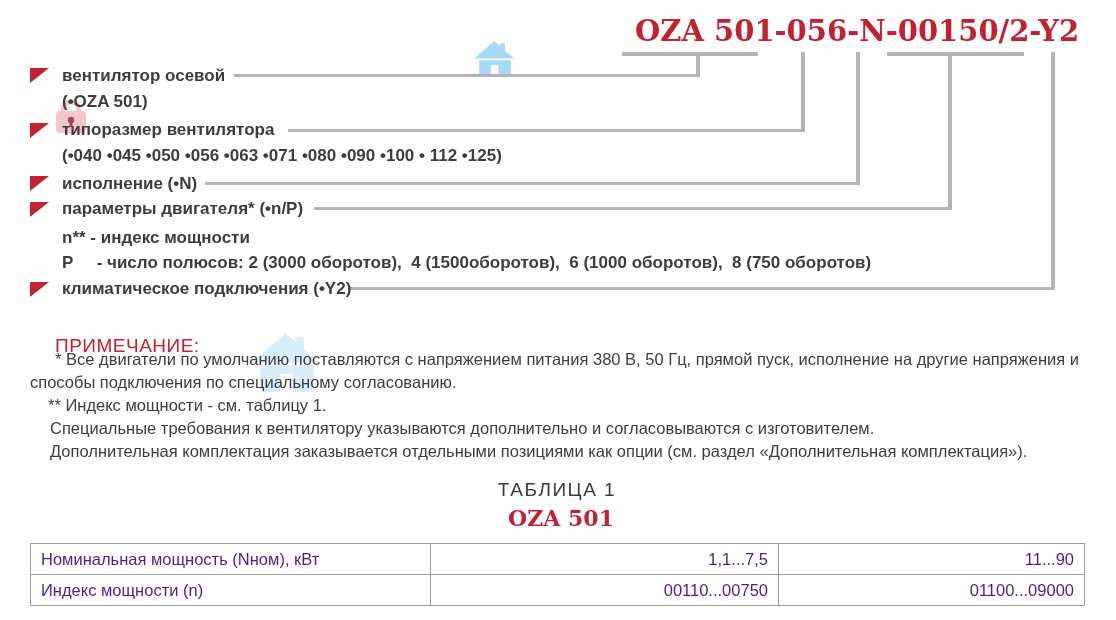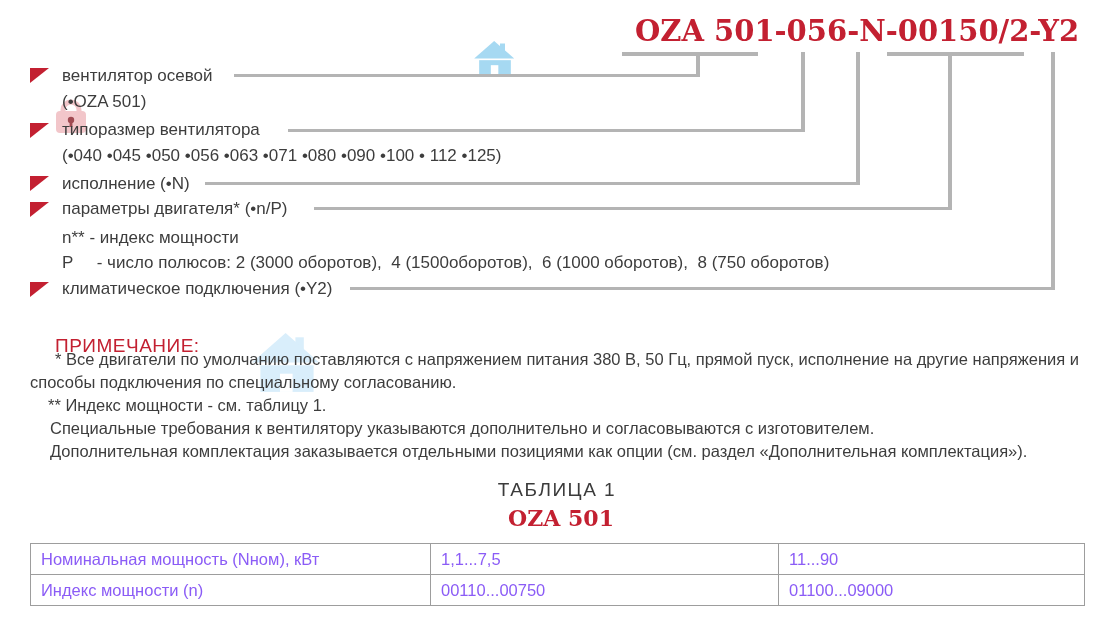--- a/index.html
+++ b/index.html
@@ -1,37 +1,37 @@
 <!DOCTYPE html>
 <html><head>
 <meta charset="utf-8">
 <style>
   html,body{margin:0;padding:0;background:#ffffff;}
   .page{position:relative;width:1116px;height:620px;background:#fff;overflow:hidden;
         font-family:"Liberation Sans",sans-serif;color:#3d3d3d;padding-left:21px;}
   .abs{position:absolute;}
-  .pre{white-space:pre-wrap;}
+  .pre{white-space:pre-wrap;font-weight:bold;}
   .model-code{font-family:"DejaVu Serif",serif;font-weight:700;font-size:29px;
               color:#c32031;letter-spacing:0px;white-space:nowrap;}
   .lg{position:absolute;left:62px;font-size:17px;line-height:20px;white-space:pre;z-index:3;}
   .tri{position:absolute;left:30px;width:19px;height:15px;background:#c32031;
        clip-path:polygon(0 0,100% 0,0 100%);z-index:3;}
   .hl{position:absolute;height:3px;background:#b4b4b4;z-index:2;}
   .vl{position:absolute;width:4px;background:#b4b4b4;z-index:2;}
   .ul{position:absolute;height:4px;background:#b4b4b4;z-index:2;}
   .note-h{font-size:19px;color:#c32031;letter-spacing:.5px;}
   .note{font-size:16.5px;line-height:23px;}
   .note p{margin:0;}
   .cap{font-size:19px;letter-spacing:1.5px;color:#3b3b3b;text-align:center;}
   .subcap{font-family:"DejaVu Serif",serif;font-weight:700;font-size:22px;
           color:#c32031;text-align:center;}
   table.spec{border-collapse:collapse;table-layout:fixed;width:1054px;}
   table.spec td{border:1.5px solid #9d9d9d;height:30px;font-size:16.5px;
-                color:#8b5cf6;padding:0 10px;background:#fff;}
-  td.c{text-align:left;}
+                color:#4c1d95;padding:0 10px;background:#fff;}
+  td.c{text-align:right;}
   .wm{position:absolute;z-index:1;}
 </style>
 </head>
 <body>
 
 <div class="page">
 
   <svg class="wm" style="left:474px;top:41px;width:42px;height:35px" viewBox="0 0 100 84">
     <rect x="62" y="6" width="12" height="26" fill="#a6d9f2"></rect>
     <polygon points="48,0 96,42 0,42" fill="#a6d9f2"></polygon>

